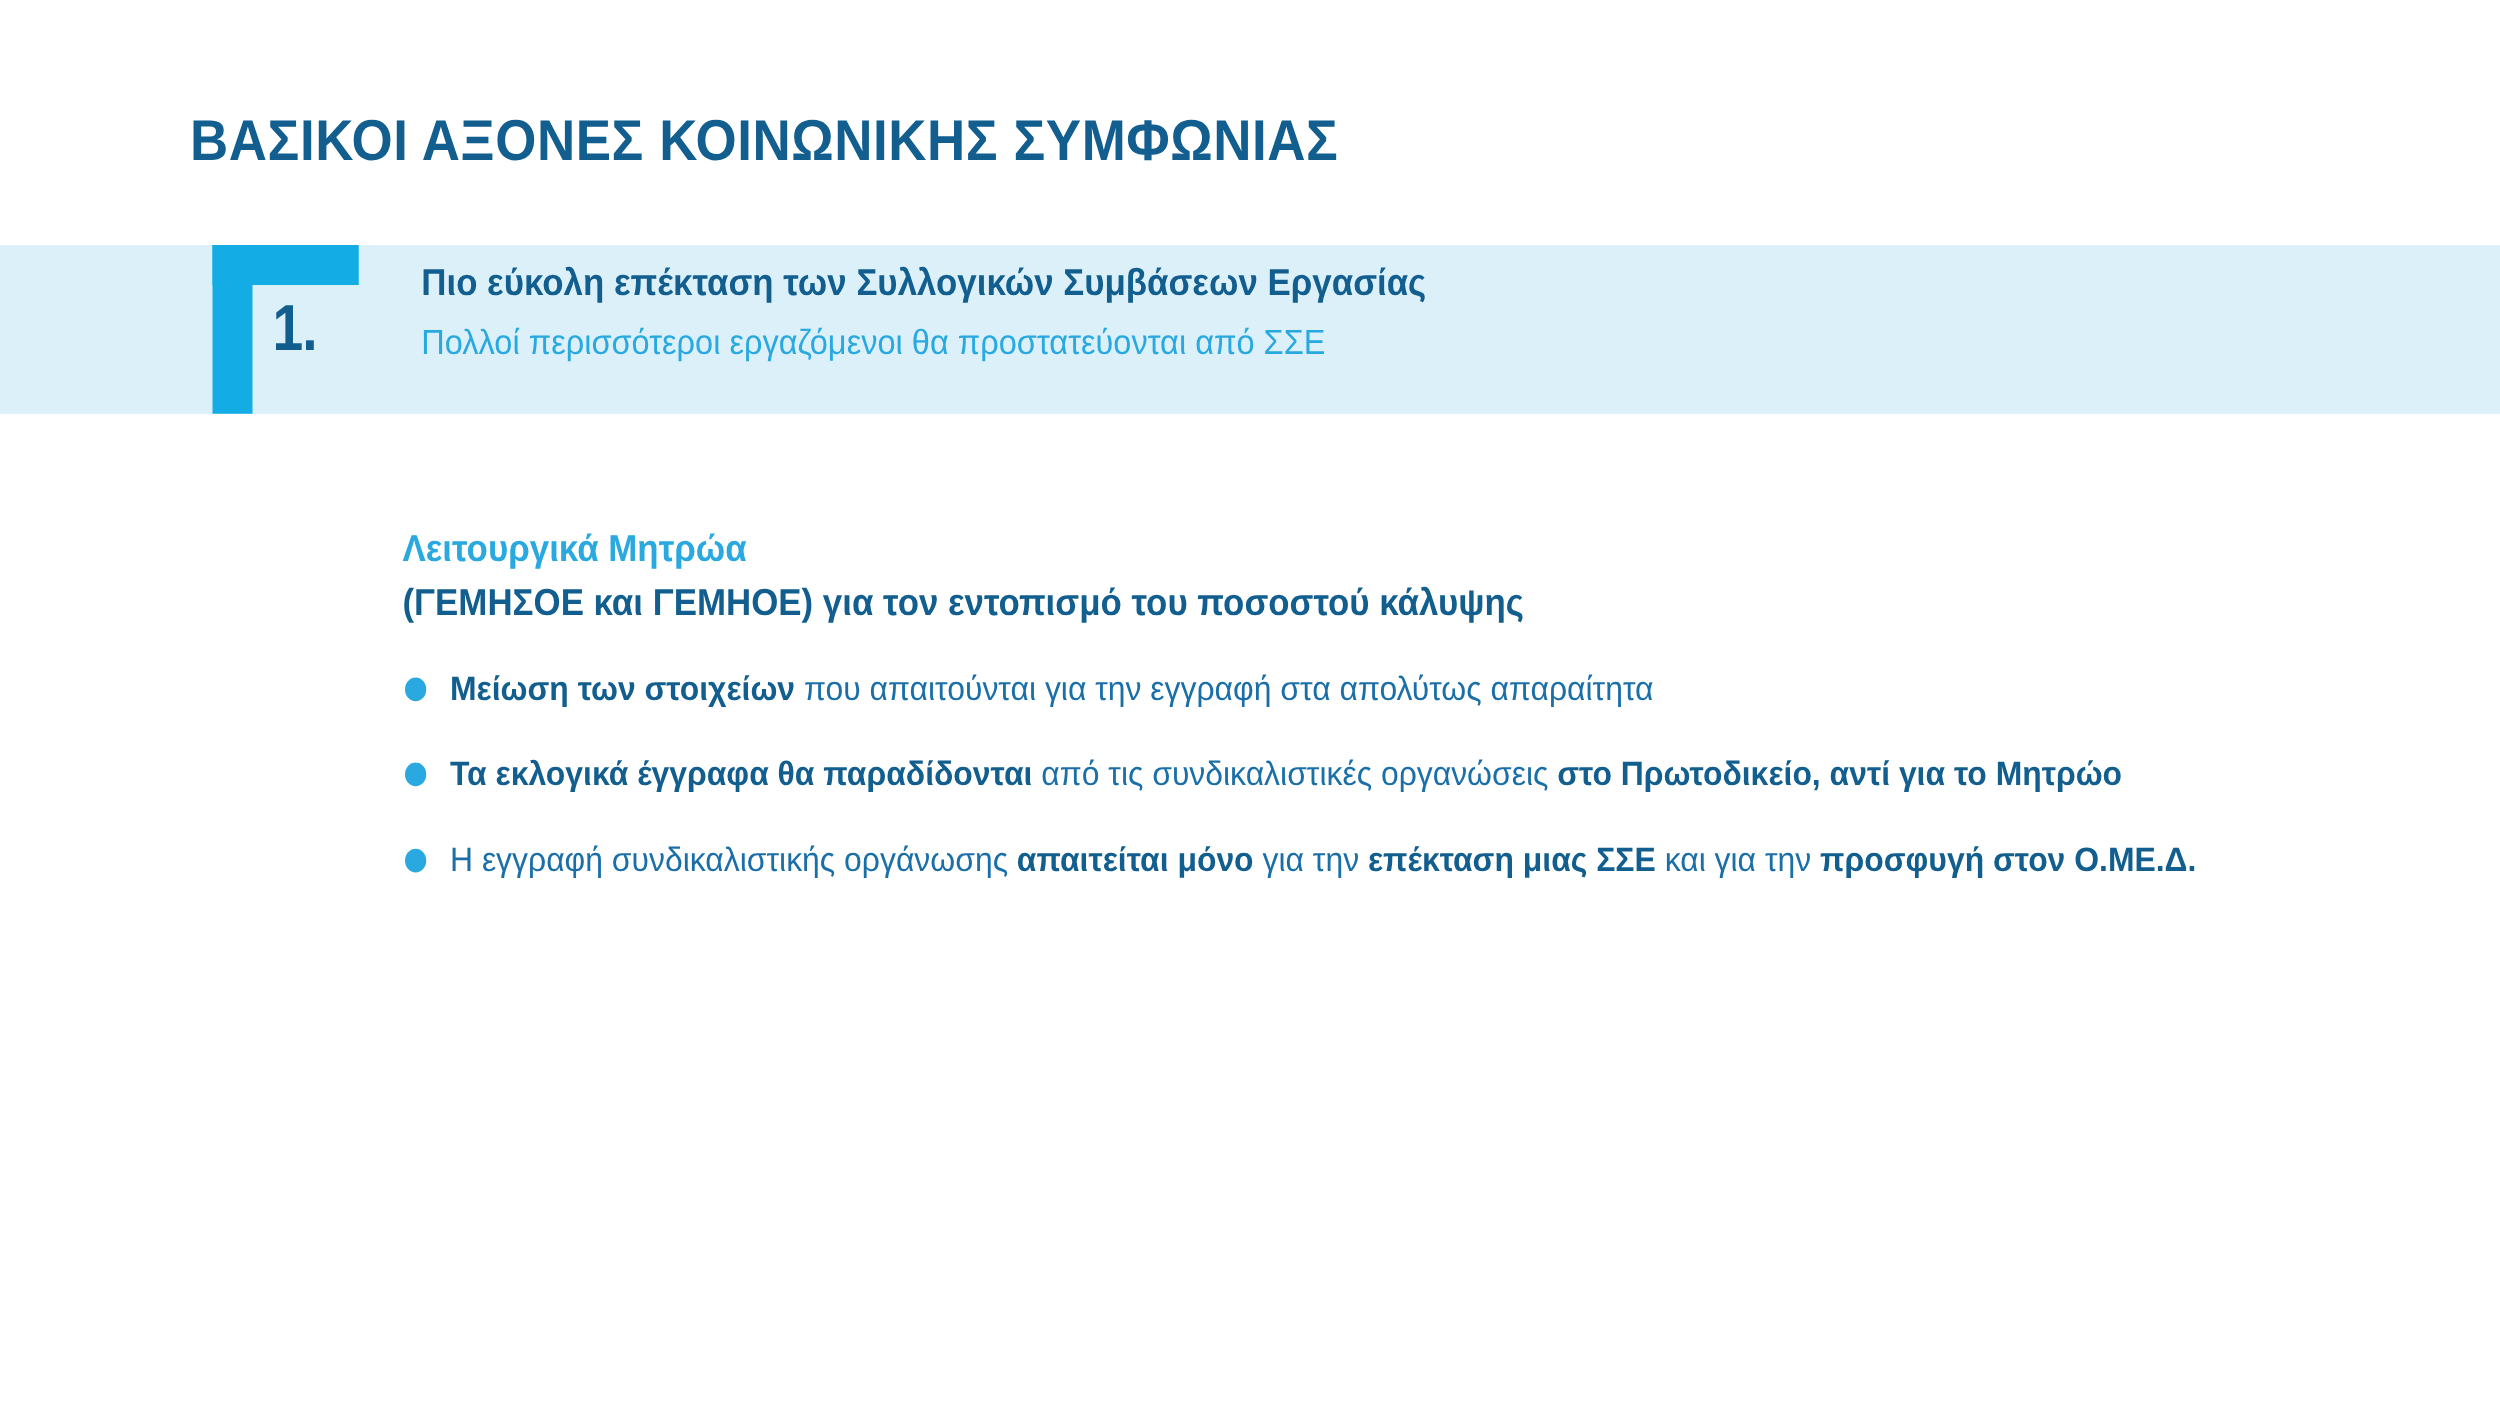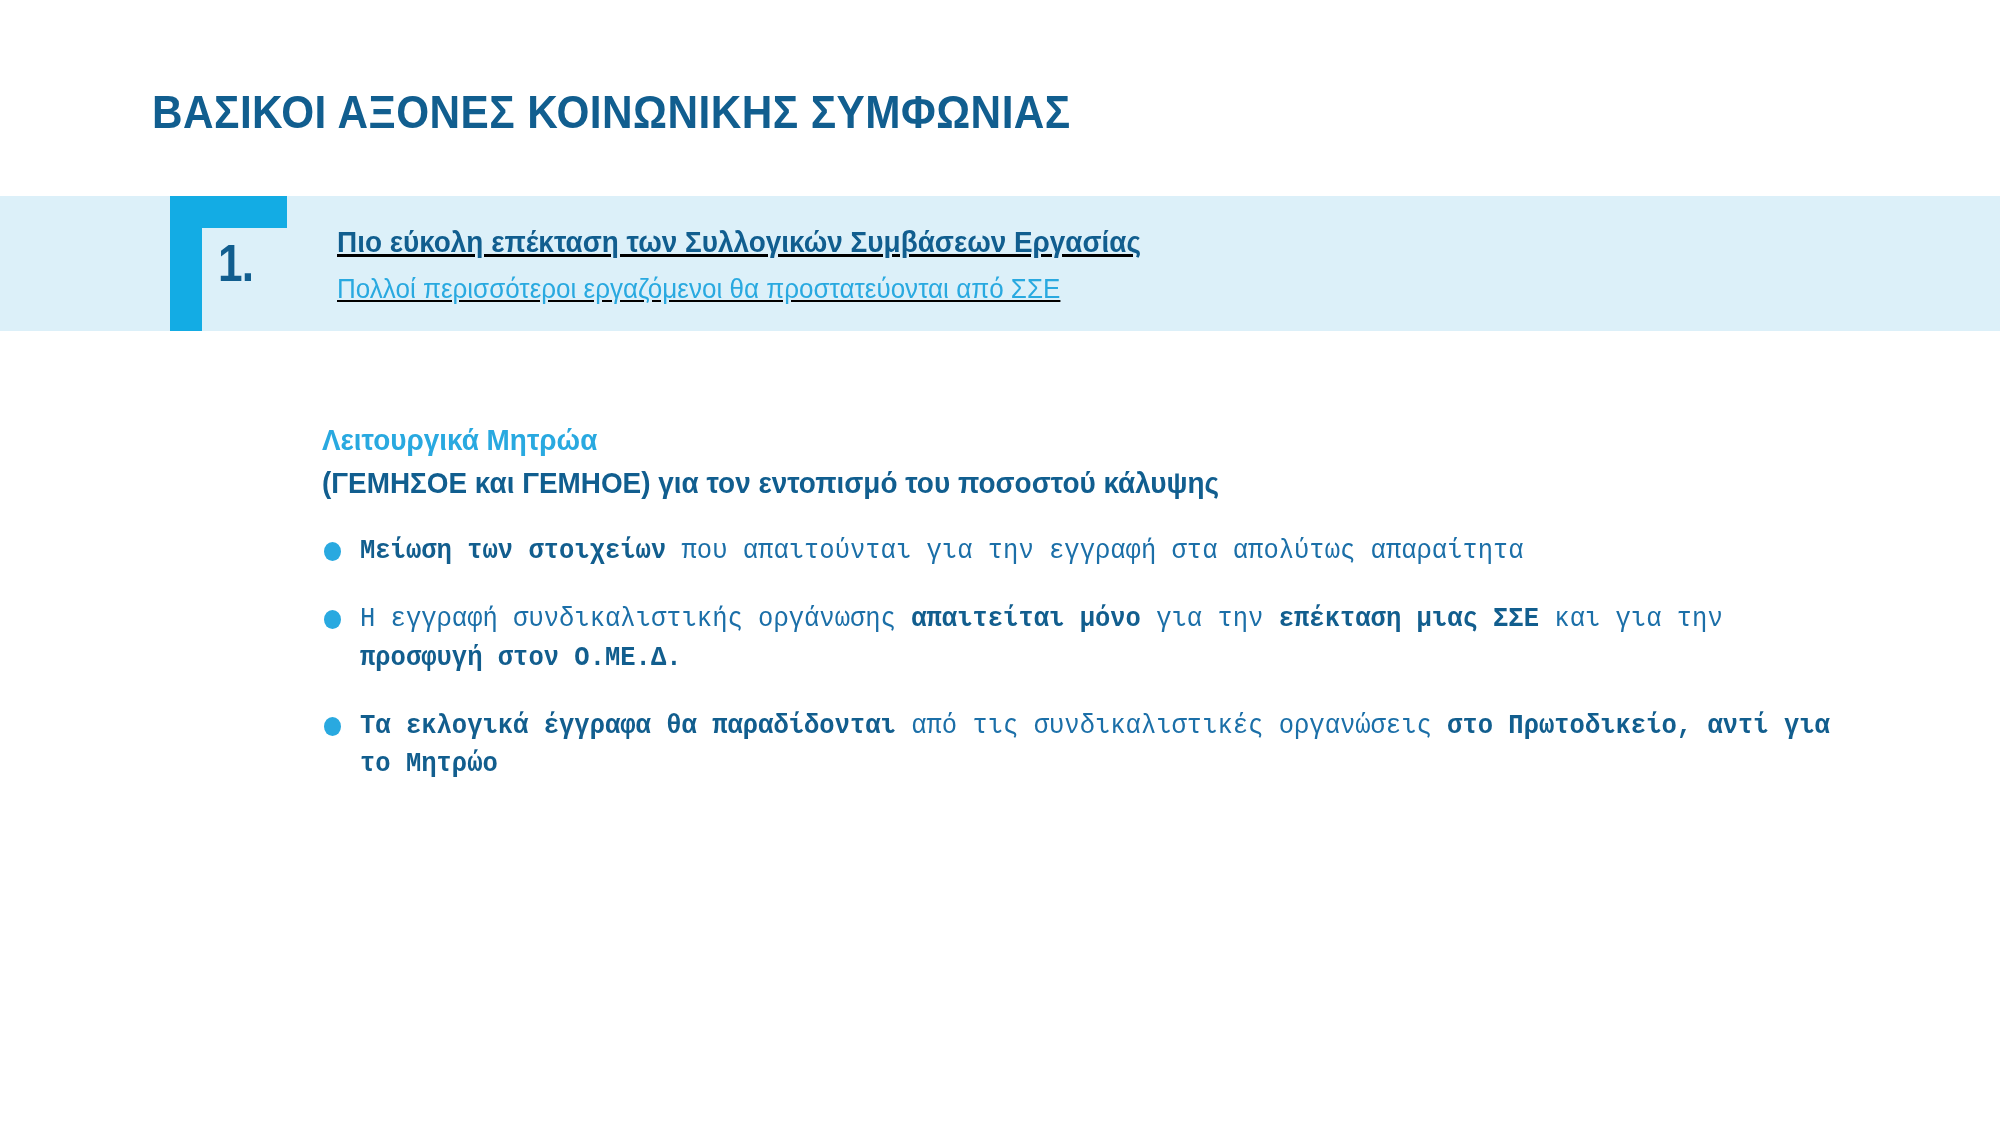--- a/index.html
+++ b/index.html
@@ -69,23 +69,22 @@
     font-weight: 600;
     color: #115E8F;
     transform: scaleX(0.85);
     transform-origin: left top;
     letter-spacing: -1px;
   }
 
   .banner-text {
     position: absolute;
     left: 337px;
-    top: 223px;
+    top: 208px;
     width: 1500px;
-    text-decoration: underline;
   }
   .banner-heading {
     font-size: 30px;
     font-weight: bold;
     color: #115E8F;
     transform: scaleX(0.93);
     transform-origin: left center;
     white-space: nowrap;
     line-height: 1.25;
   }
@@ -130,21 +129,20 @@
   .bullet-list {
     margin-top: 30px;
   }
   .bullet-item {
     position: relative;
     padding-left: 38px;
     margin-bottom: 30px;
     font-size: 27px;
     color: #1B6FA8;
     line-height: 1.42;
-    font-family: Liberation Mono, monospace;
   }
   .bullet-dot {
     position: absolute;
     left: 2px;
     top: 10px;
     width: 17px;
     height: 19px;
     border-radius: 50%;
     background: #29A9E0;
   }
@@ -186,22 +184,22 @@
   <div class="bullet-list">
 
     <div class="bullet-item">
       <span class="bullet-dot"></span>
       <span class="bullet-text"><b>Μείωση των στοιχείων</b> που απαιτούνται για την εγγραφή στα απολύτως απαραίτητα</span>
     </div>
 
 
     <div class="bullet-item">
       <span class="bullet-dot"></span>
+      <span class="bullet-text"><b>Τα εκλογικά έγγραφα θα παραδίδονται</b> από τις συνδικαλιστικές οργανώσεις <b>στο Πρωτοδικείο, αντί για το Μητρώο</b></span>
+    </div>
+
+    <div class="bullet-item">
+      <span class="bullet-dot"></span>
       <span class="bullet-text">Η εγγραφή συνδικαλιστικής οργάνωσης <b>απαιτείται μόνο</b> για την <b>επέκταση μιας ΣΣΕ</b> και για την <b>προσφυγή στον Ο.ΜΕ.Δ.</b></span>
     </div>
 
-    <div class="bullet-item">
-      <span class="bullet-dot"></span>
-      <span class="bullet-text"><b>Τα εκλογικά έγγραφα θα παραδίδονται</b> από τις συνδικαλιστικές οργανώσεις <b>στο Πρωτοδικείο, αντί για το Μητρώο</b></span>
-    </div>
-
   </div>
 </div>
 
 </body></html>

